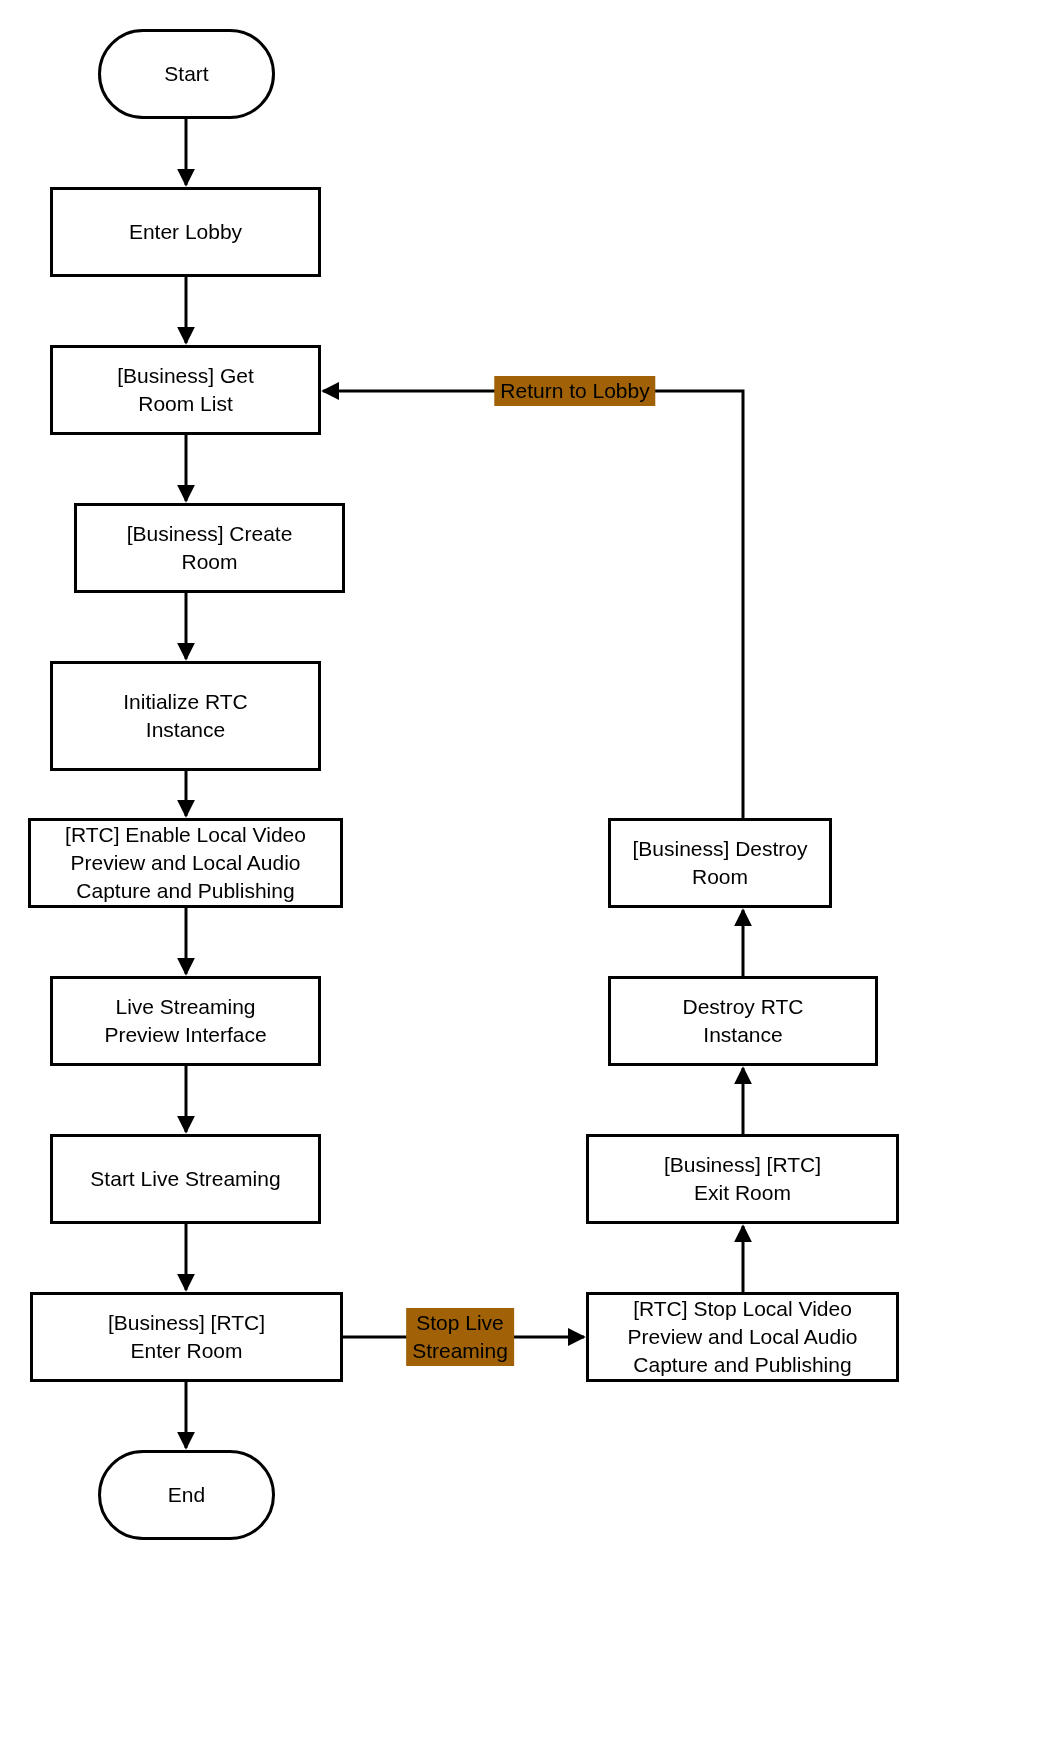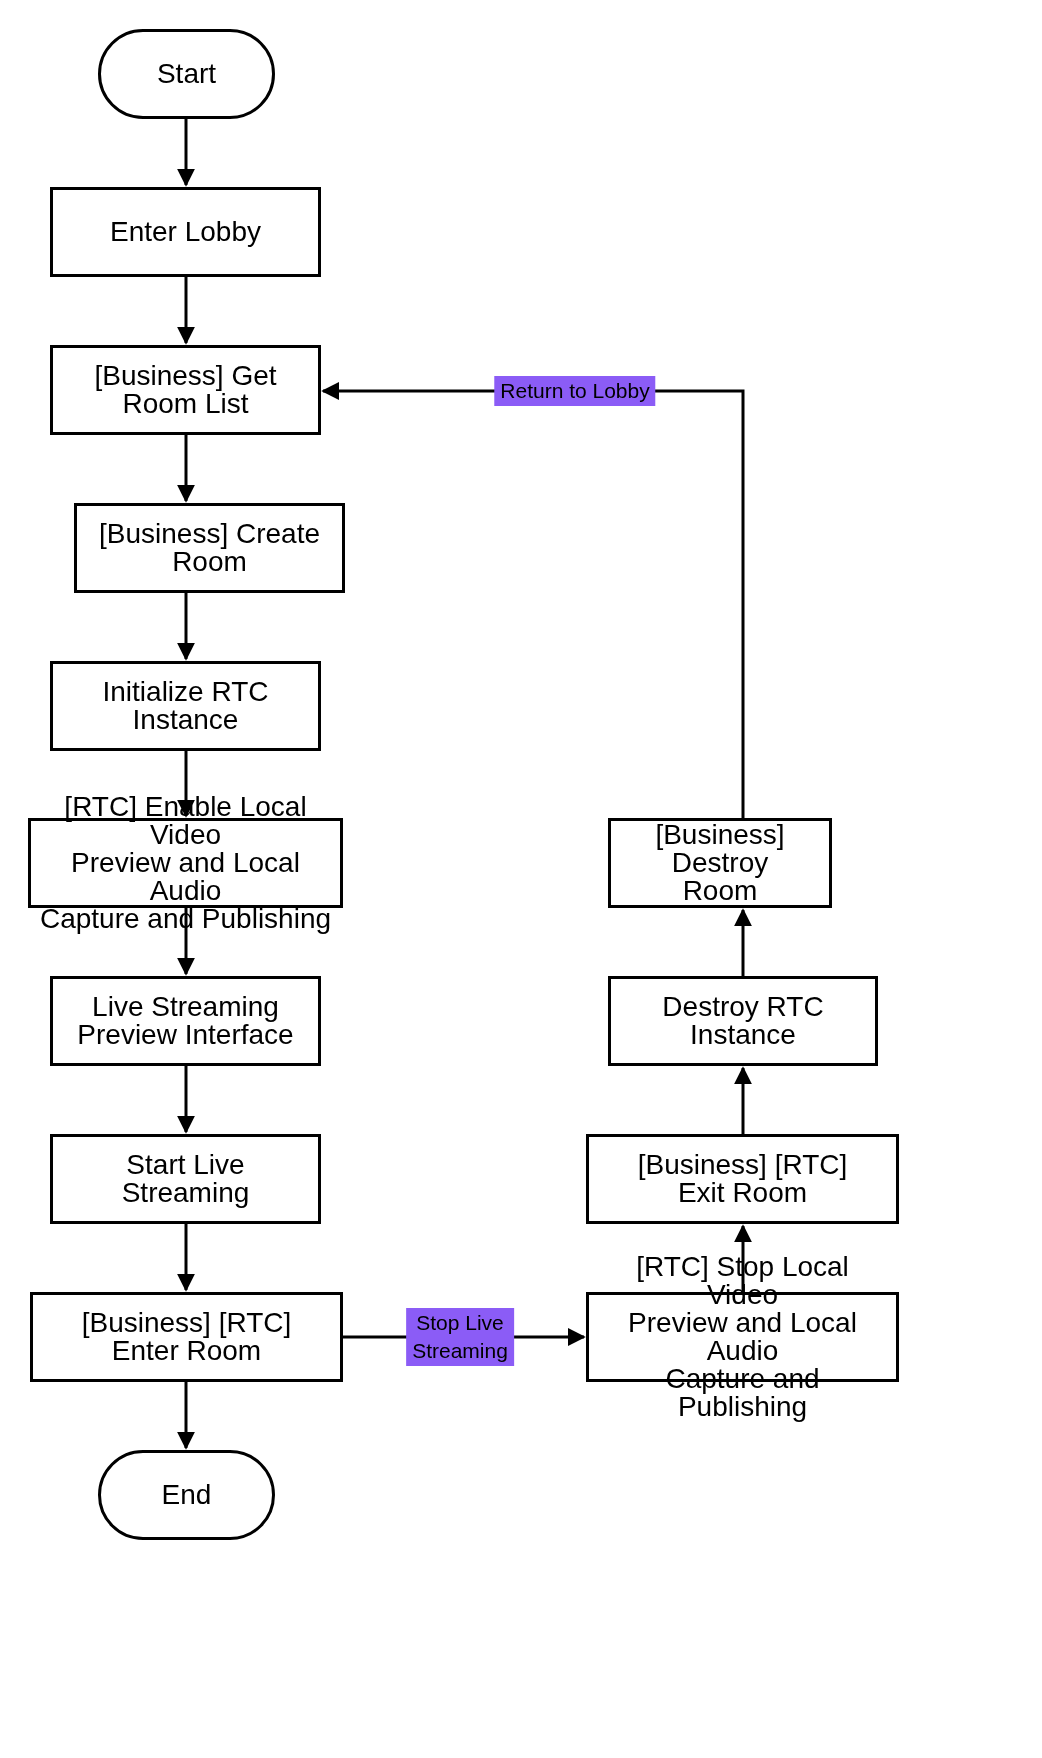--- a/index.html
+++ b/index.html
@@ -24,32 +24,32 @@
   }
   .node {
     position: absolute;
     box-sizing: border-box;
     border: 3px solid #000000;
     background: #ffffff;
     display: flex;
     align-items: center;
     justify-content: center;
     text-align: center;
-    font-size: 28px;
+    font-size: 21px;
     line-height: 28px;
     white-space: pre-line;
     padding: 4px 8px;
   }
   .node.stadium {
     border-radius: 46px;
   }
   .edge-label {
     position: absolute;
     transform: translate(-50%, -50%);
-    background: #8b5cf6;
+    background: #a16207;
     font-size: 21px;
     line-height: 28px;
     text-align: center;
     white-space: pre-line;
     padding: 1px 6px;
   }
 </style>
 </head>
 <body>
 
@@ -86,21 +86,21 @@
   <div class="node stadium" style="left:98px; top:29px; width:177px; height:90px;">Start</div>
 
   <div class="node" style="left:50px; top:345px; width:271px; height:90px;">[Business] Get
 Room List</div>
 
   <div class="node" style="left:50px; top:187px; width:271px; height:90px;">Enter Lobby</div>
 
   <div class="node" style="left:50px; top:503px; width:271px; height:90px;margin-left:24px;">[Business] Create
 Room</div>
 
-  <div class="node" style="left:50px; top:661px; width:271px; height:90px;">Initialize RTC
+  <div class="node" style="left:50px; top:661px; width:271px; height:110px;">Initialize RTC
 Instance</div>
 
   <div class="node" style="left:28px; top:818px; width:315px; height:90px;">[RTC] Enable Local Video
 Preview and Local Audio
 Capture and Publishing</div>
 
   <div class="node" style="left:50px; top:976px; width:271px; height:90px;padding-left:8px;">Live Streaming
 Preview Interface</div>
 
   <div class="node" style="left:50px; top:1134px; width:271px; height:90px;">Start Live Streaming</div>

